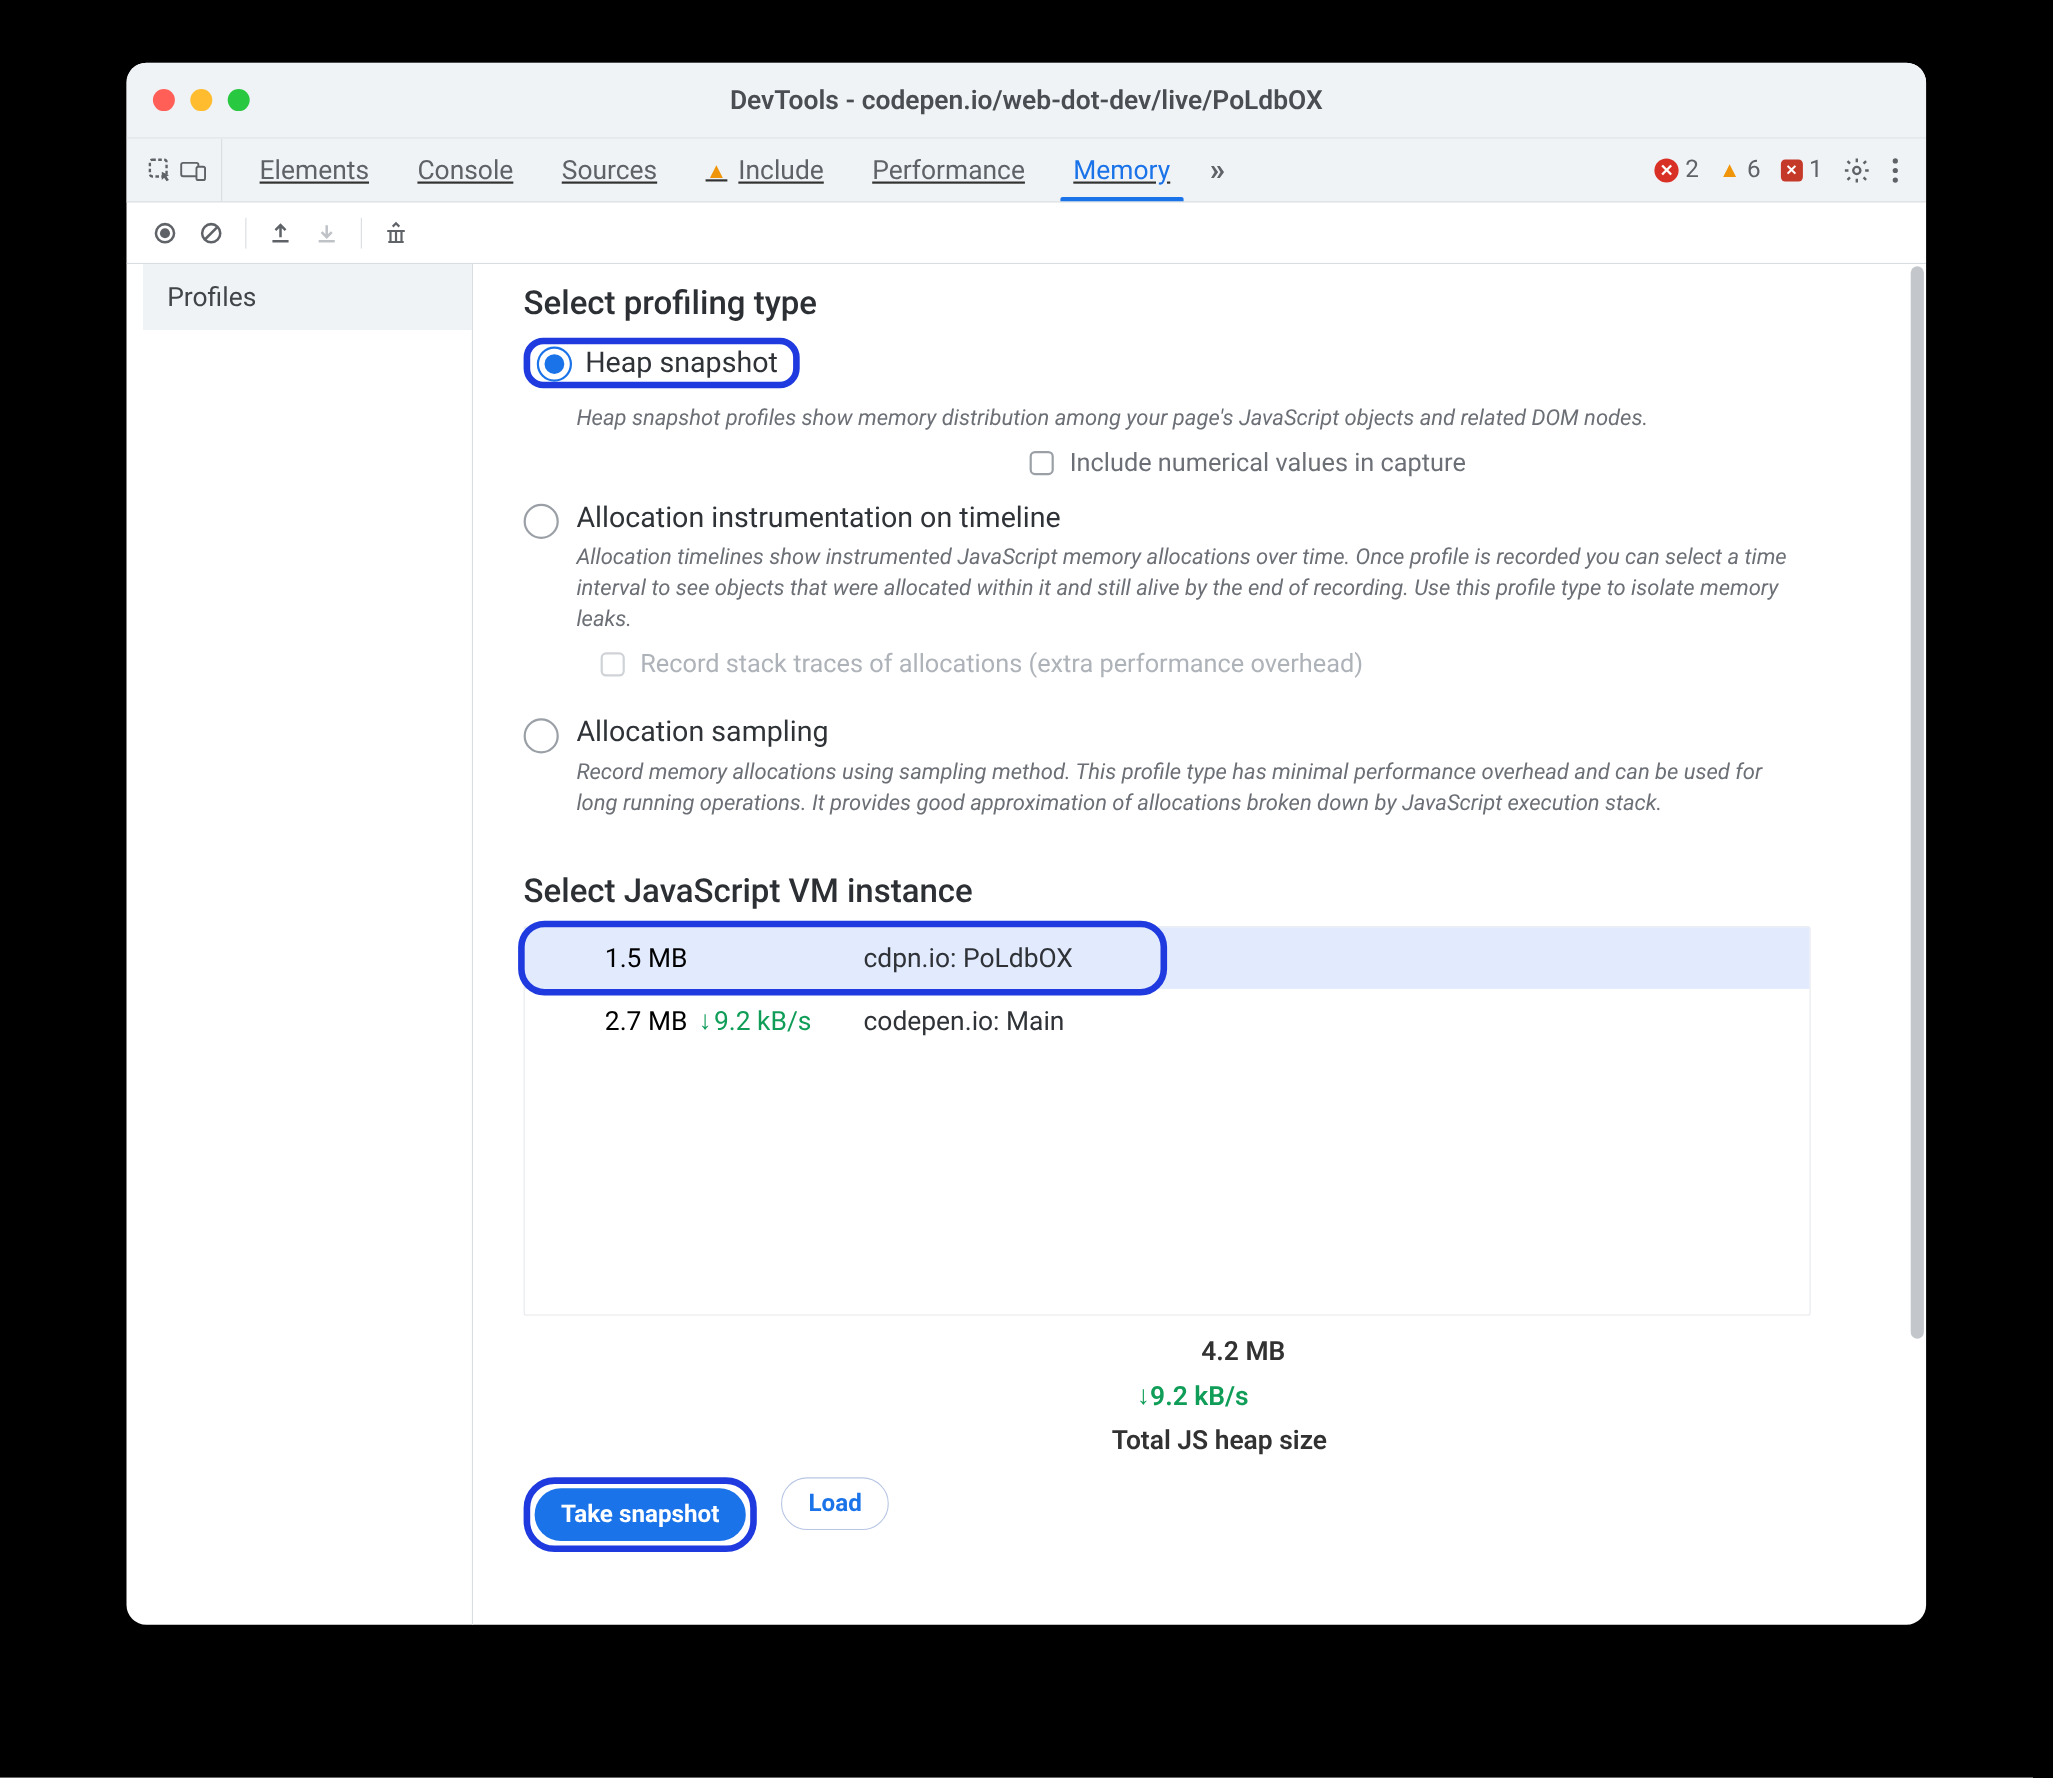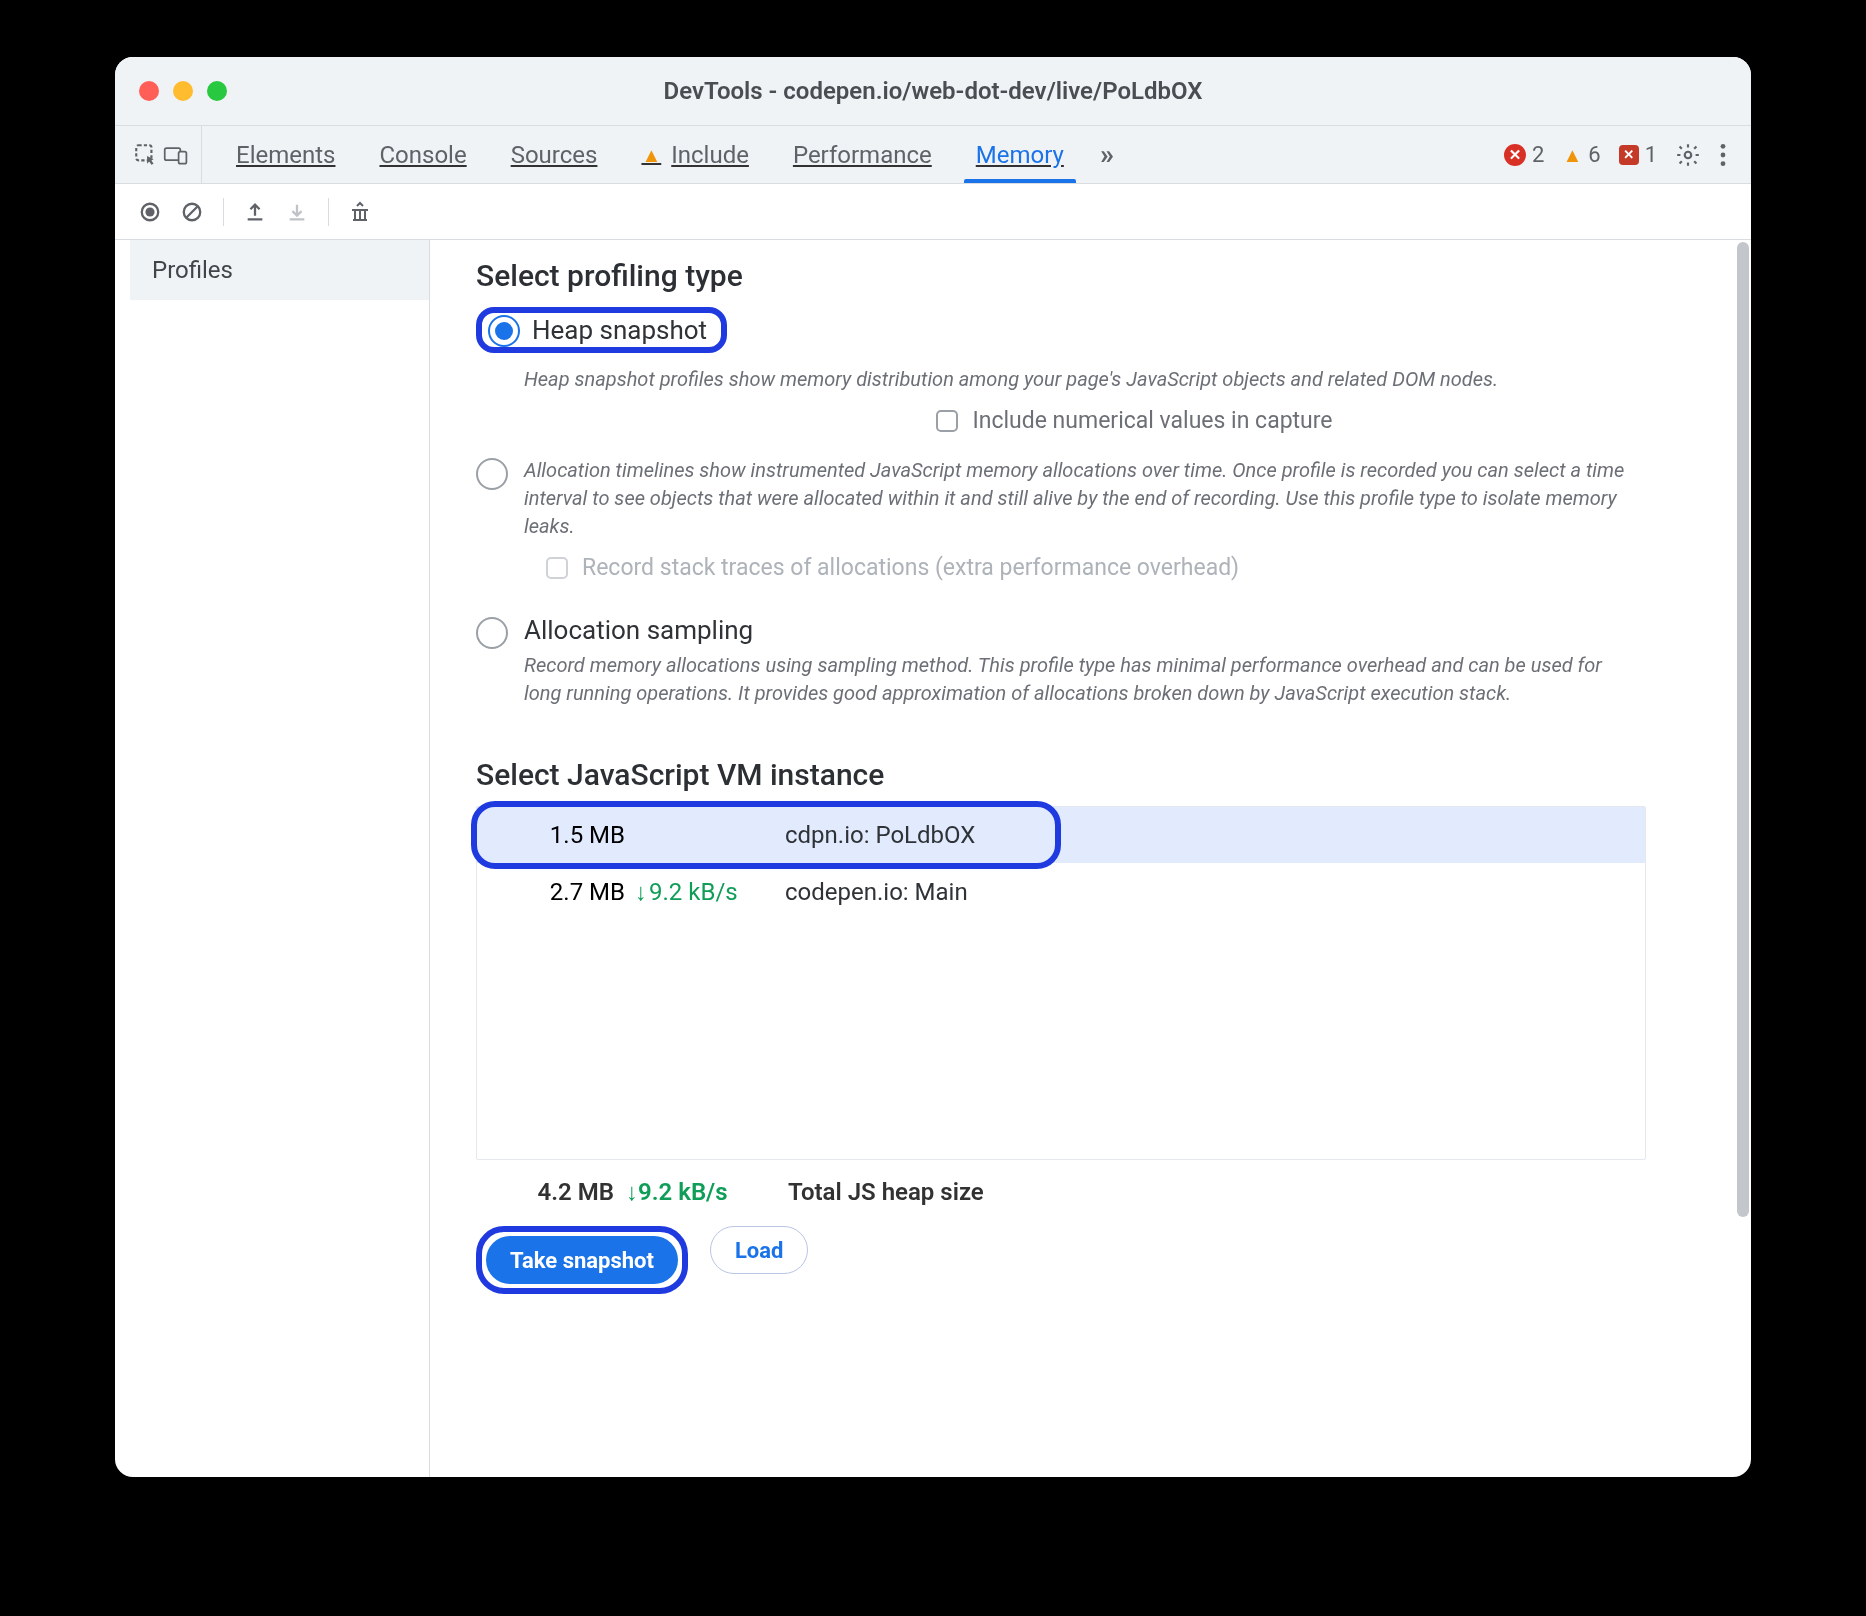--- a/index.html
+++ b/index.html
@@ -83,21 +83,21 @@
   .vm-row{display:flex;align-items:center;height:56px;padding:0 18px;font-size:24px;position:relative;}
   .vm-row.sel{background:var(--selected-row);}
   .vm-row + .vm-row{border-top:1px solid transparent;}
   .vm-row .size{width:140px;text-align:right;color:#000000;padding-right:10px;}
   .vm-row .rate{width:150px;color:var(--green);display:flex;align-items:center;justify-content:flex-start;}
   .vm-row .rate .arrow{color:var(--green);font-weight:700;margin-right:2px;}
   .vm-row .label{color:#2f3337;}
   .vm-row.sel .hl-wrap{border:6px solid var(--highlight);border-radius:24px;position:absolute;left:-6px;top:-6px;height:calc(100% + 12px);width:590px;}
   .vm-filler{height:240px;}
 
-  .totals{display:flex;align-items:center;gap:12px;font-size:24px;margin-top:18px;margin-left:18px;}
+  .totals{display:flex;align-items:center;gap:12px;font-size:24px;margin-top:18px;margin-left:18px;flex-direction:column;}
   .totals .size{width:120px;text-align:right;font-weight:600;}
   .totals .rate{width:150px;color:var(--green);font-weight:600;display:flex;align-items:center;}
   .totals .label{font-weight:600;}
 
   .actions{display:flex;align-items:flex-start;gap:22px;margin-top:20px;font-weight:bold;}
   .btn{height:48px;padding:0 24px;border-radius:24px;font-size:22px;display:flex;align-items:center;cursor:pointer;}
   .btn.primary{background:var(--blue);color:#fff;}
   .btn.secondary{background:#fff;color:var(--blue);border:1.5px solid #b8c6e4;}
   .hl-btn{border:6px solid var(--highlight);border-radius:28px;padding:4px;}
 
@@ -241,20 +241,21 @@
         </div>
         <div class="opt-desc" style="margin-left:48px;">Heap snapshot profiles show memory distribution among your page's JavaScript objects and related DOM nodes.</div>
         <div class="subcheck" style="margin-left:70px;justify-content:center;">
           <div class="cb"></div>
           <span>Include numerical values in capture</span>
         </div>
 
         <div class="opt">
           <div class="radio"></div>
           <div class="opt-body">
+            <div class="opt-title">Allocation instrumentation on timeline</div>
             <div class="opt-desc">Allocation timelines show instrumented JavaScript memory allocations over time. Once profile is recorded you can select a time interval to see objects that were allocated within it and still alive by the end of recording. Use this profile type to isolate memory leaks.</div>
             <div class="subcheck">
               <div class="cb" style="border-color:#cfd2d6;"></div>
               <span style="color:#aeb3b9;">Record stack traces of allocations (extra performance overhead)</span>
             </div>
           </div>
         </div>
 
         <div class="opt">
           <div class="radio"></div>

